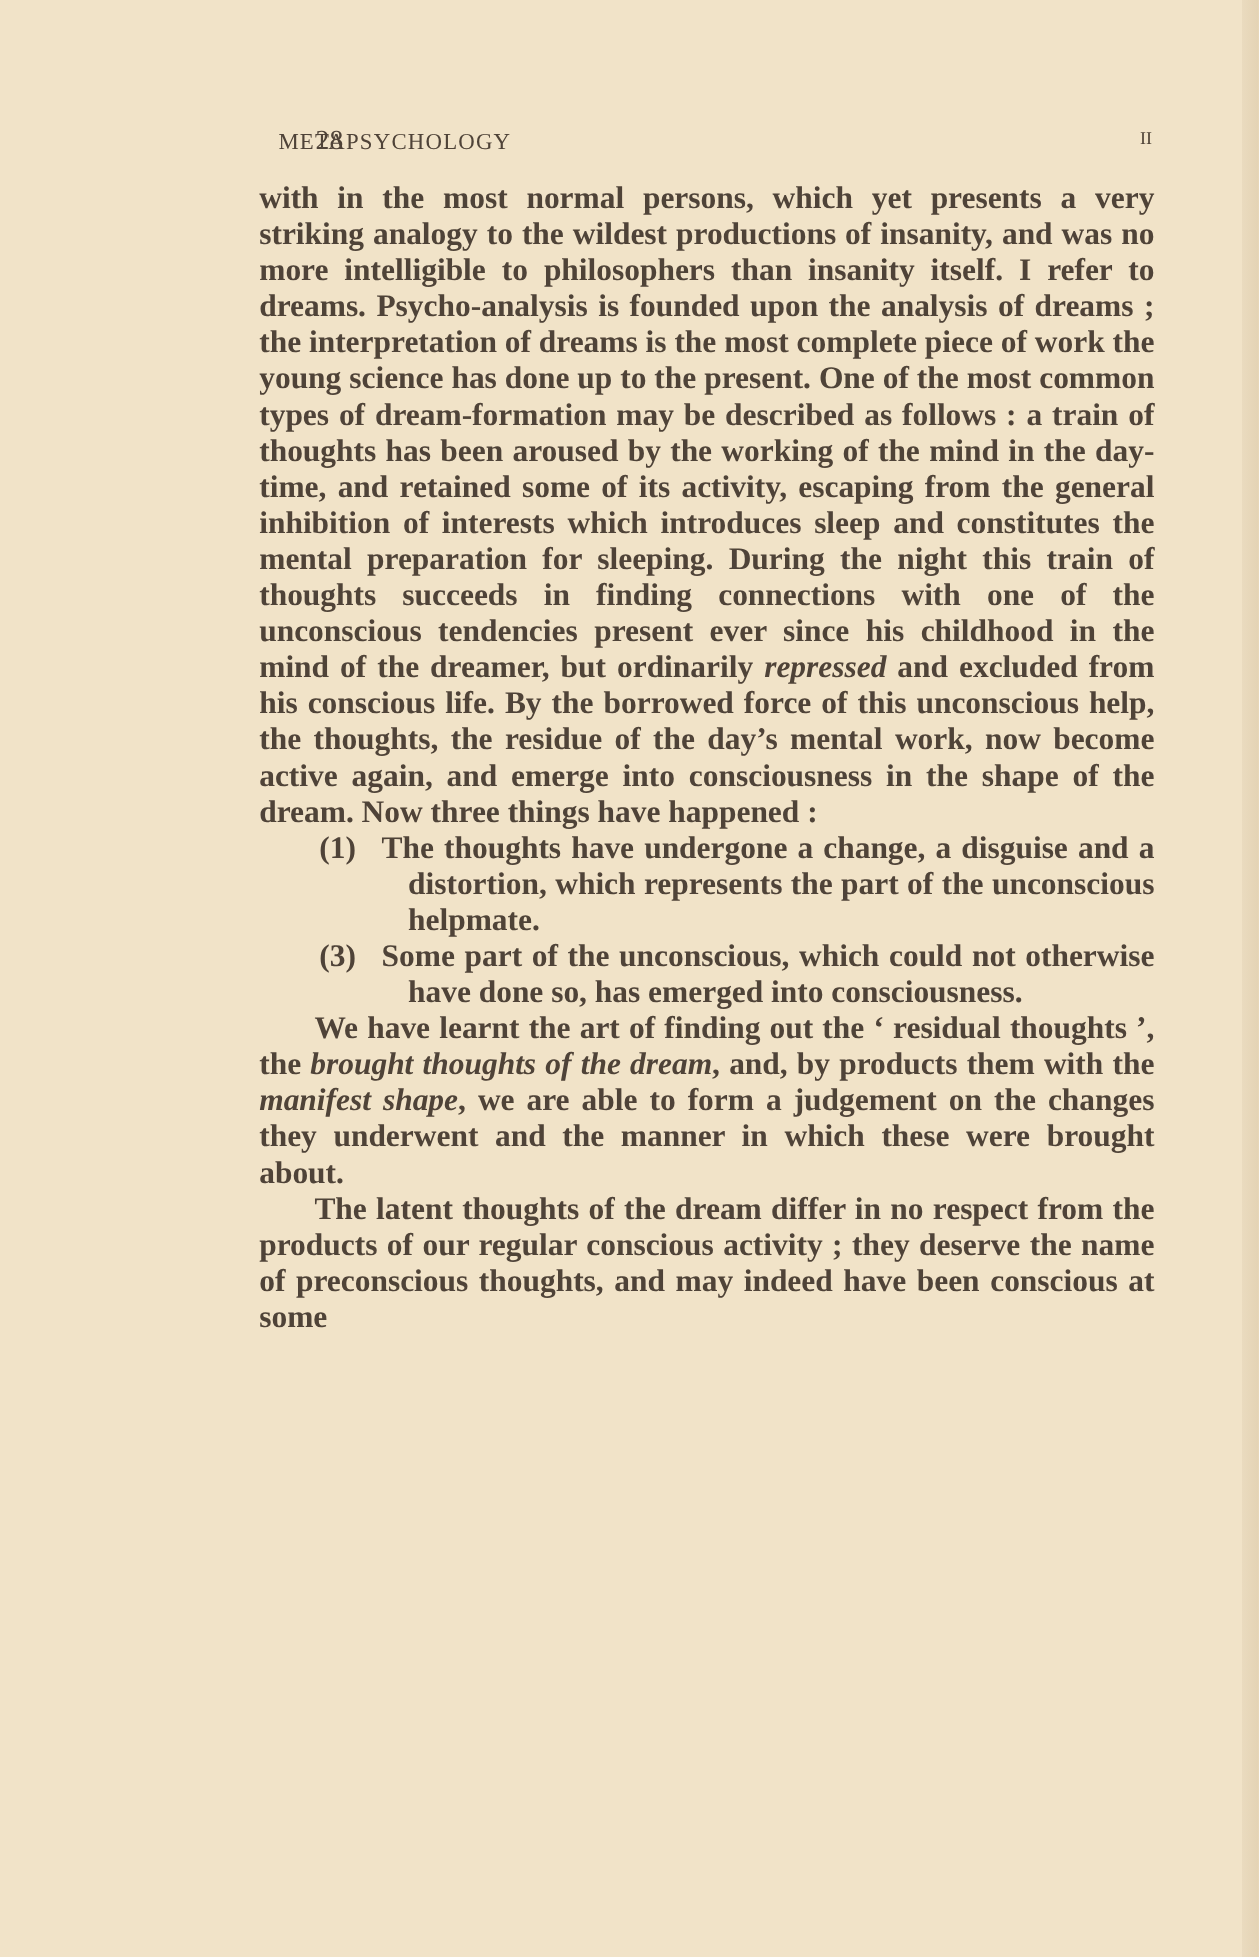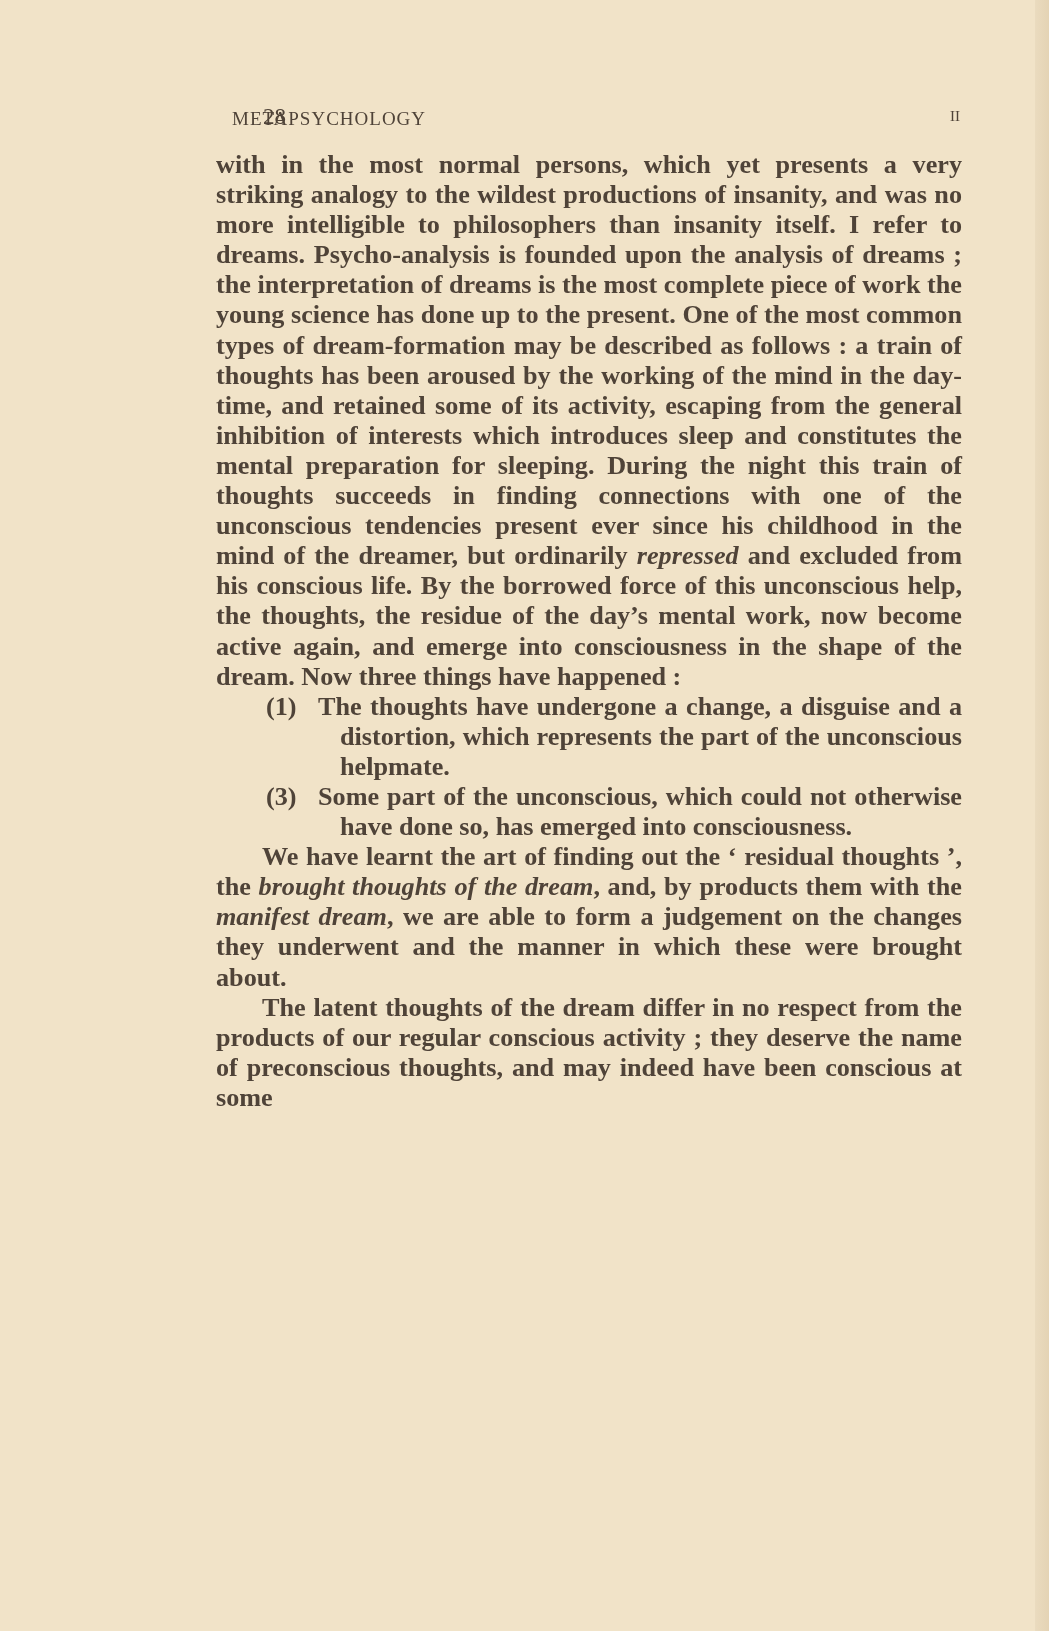--- a/index.html
+++ b/index.html
@@ -43,15 +43,15 @@
 <div class="header">
   <span class="pg-num">28</span>
   <span class="running-title">METAPSYCHOLOGY</span>
   <span class="chapter">II</span>
 </div>
 
 <div class="body-text">
   <p><span>with in the most normal persons, which yet presents a very striking analogy to the wildest productions of insanity, and was no more intelligible to philosophers than insanity itself. I refer to dreams. Psycho-analysis is founded upon the analysis of dreams ; the interpretation of dreams is the most complete piece of work the young science has done up to the present. One of the most common types of dream-formation may be described as follows : a train of thoughts has been aroused by the working of the mind in the day-time, and retained some of its activity, escaping from the general inhibition of interests which introduces sleep and constitutes the mental preparation for sleeping. During the night this train of thoughts succeeds in finding connections with one of the unconscious tendencies present ever since his childhood in the mind of the dreamer, but ordinarily </span><em>repressed</em><span> and excluded from his conscious life. By the borrowed force of this unconscious help, the thoughts, the residue of the day’s mental work, now become active again, and emerge into consciousness in the shape of the dream. Now three things have happened :</span></p>
   <p class="list-item"><span class="num">(1)</span><span>The thoughts have undergone a change, a disguise and a distortion, which represents the part of the unconscious helpmate.</span></p>
   <p class="list-item"><span class="num">(3)</span><span>Some part of the unconscious, which could not otherwise have done so, has emerged into consciousness.</span></p>
-  <p class="indent"><span>We have learnt the art of finding out the ‘ residual thoughts ’, the </span><em>brought thoughts of the dream</em><span>, and, by products them with the </span><em>manifest dream</em><span>, we are able to form a judgement on the changes they underwent and the manner in which these were brought about.</span></p>
+  <p class="indent"><span>We have learnt the art of finding out the ‘ residual thoughts ’, the </span><em>brought thoughts of the dream</em><span>, and, by products them with the </span><em>manifest shape</em><span>, we are able to form a judgement on the changes they underwent and the manner in which these were brought about.</span></p>
   <p class="indent">The latent thoughts of the dream differ in no respect from the products of our regular conscious activity ; they deserve the name of preconscious thoughts, and may indeed have been conscious at some</p>
 </div>
 
 </body></html>

